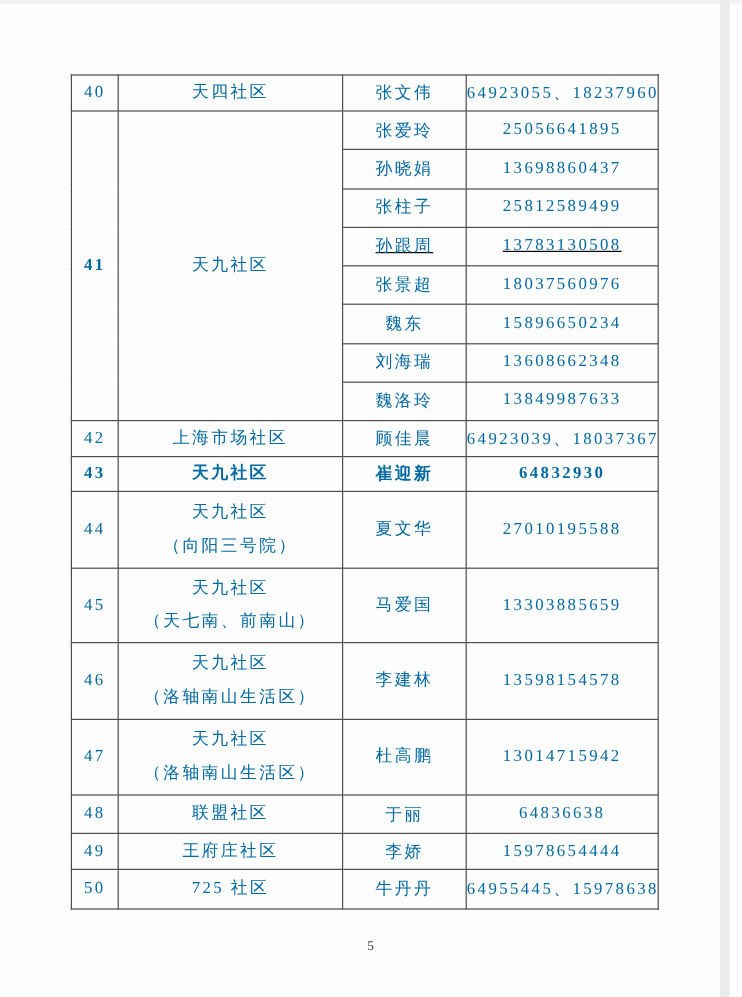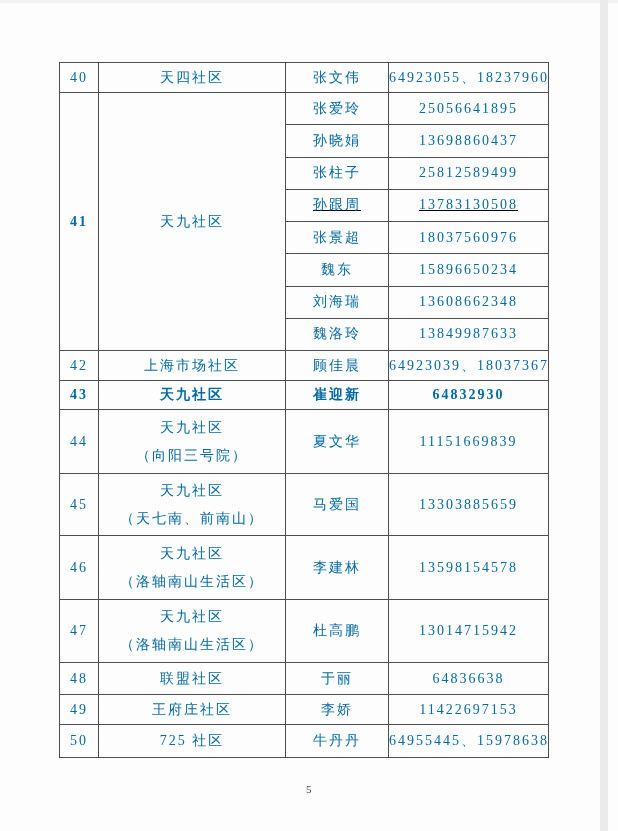--- a/index.html
+++ b/index.html
@@ -160,21 +160,21 @@
           <td class="name-cell">崔迎新</td>
           <td class="phone-cell">64832930</td>
         </tr>
         <tr style="height: 64px;">
           <td class="no-cell v-topline" rowspan="1">44</td>
           <td class="community-cell v-topline" rowspan="1">
             <div class="line">天九社区</div>
             <div class="line">（向阳三号院）</div>
           </td>
           <td class="name-cell v-topline">夏文华</td>
-          <td class="phone-cell v-topline">11151669839</td>
+          <td class="phone-cell v-topline">27010195588</td>
         </tr>
         <tr style="height: 62px;">
           <td class="no-cell v-topline" rowspan="1">45</td>
           <td class="community-cell v-topline" rowspan="1">
             <div class="line">天九社区</div>
             <div class="line">（天七南、前南山）</div>
           </td>
           <td class="name-cell v-topline">马爱国</td>
           <td class="phone-cell v-topline">13303885659</td>
         </tr>
@@ -203,21 +203,21 @@
           </td>
           <td class="name-cell">于丽</td>
           <td class="phone-cell">64836638</td>
         </tr>
         <tr style="height: 30px;">
           <td class="no-cell" rowspan="1">49</td>
           <td class="community-cell" rowspan="1">
             <div class="line">王府庄社区</div>
           </td>
           <td class="name-cell">李娇</td>
-          <td class="phone-cell">11422697153</td>
+          <td class="phone-cell">15978654444</td>
         </tr>
         <tr style="height: 33px;">
           <td class="no-cell" rowspan="1">50</td>
           <td class="community-cell" rowspan="1">
             <div class="line">725 社区</div>
           </td>
           <td class="name-cell">牛丹丹</td>
           <td class="phone-cell">64955445、15978638464</td>
         </tr>
       </tbody>

